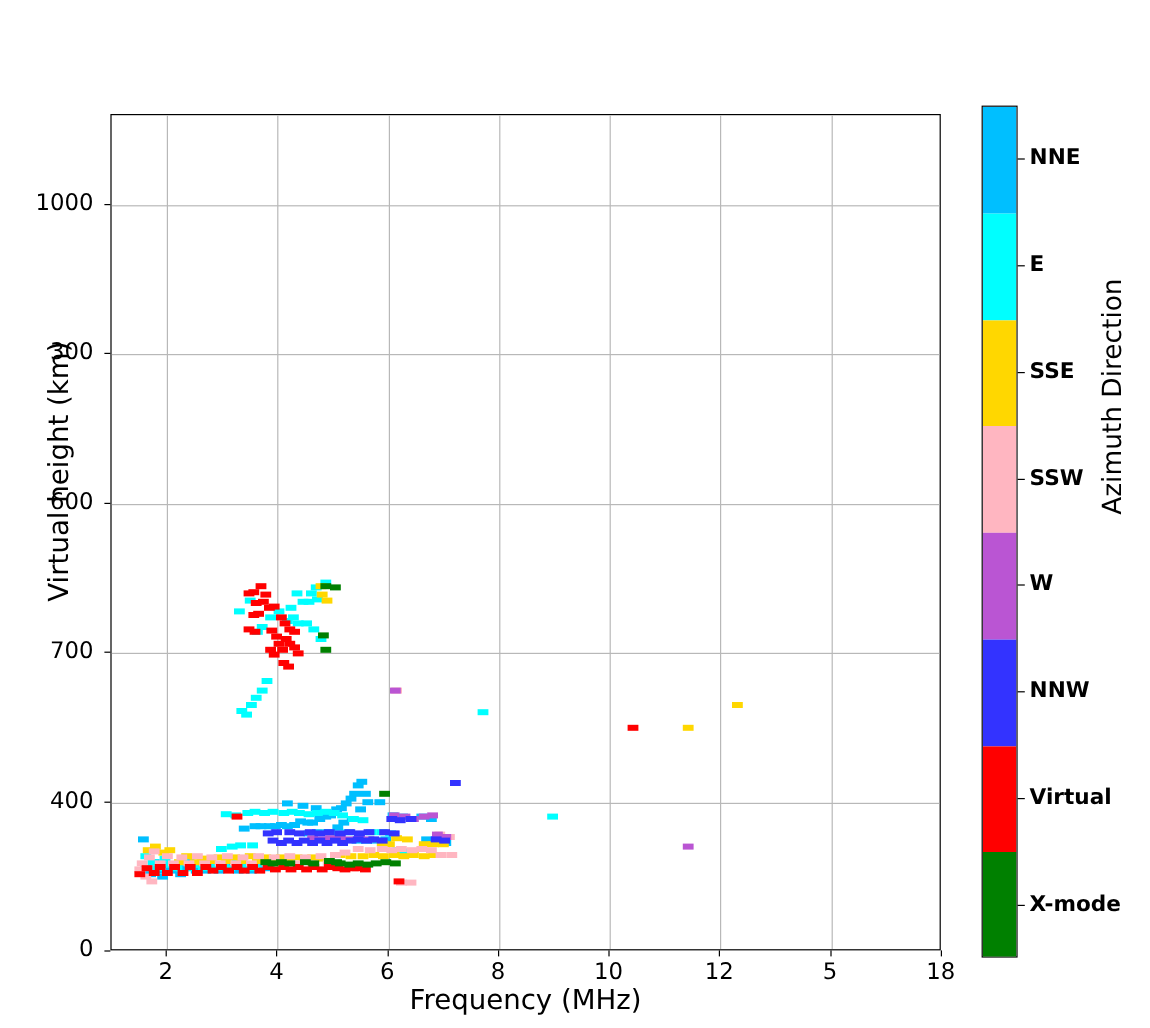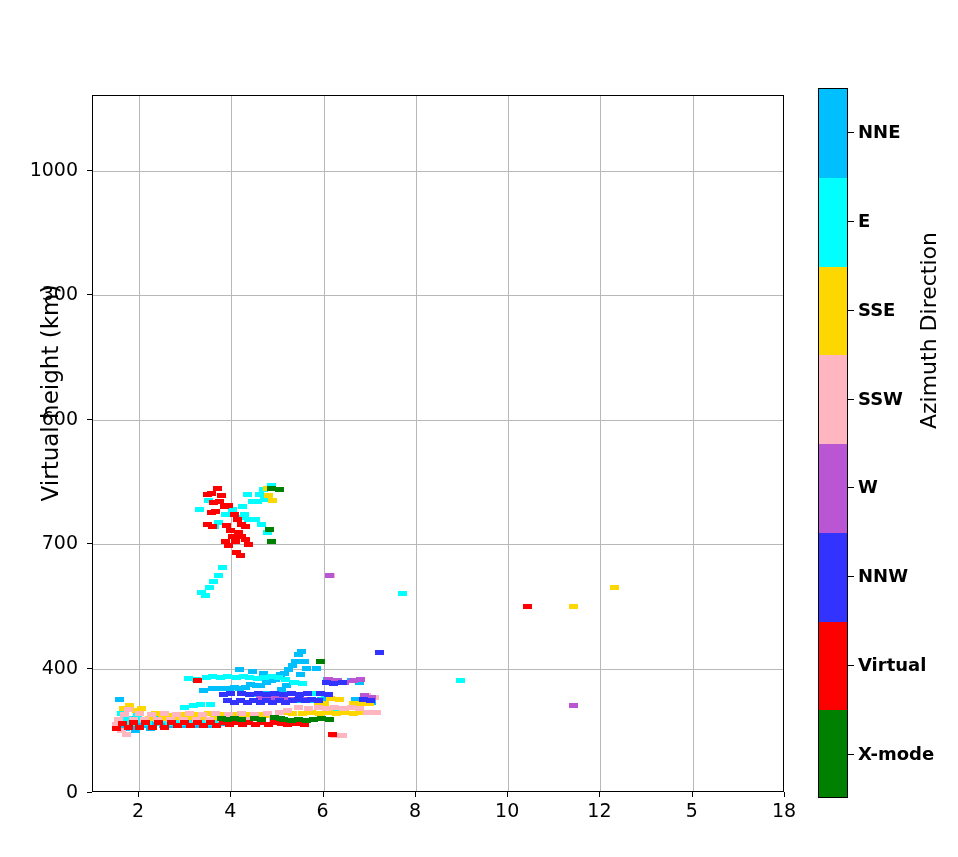--- a/index.html
+++ b/index.html
@@ -573,20 +573,21 @@
       <div class="ytick-mark" style="top: 543.071px;"></div>
       <div class="ytick-label" style="top: 543.071px;">700</div>
       <div class="ytick-mark" style="top: 418.607px;"></div>
       <div class="ytick-label" style="top: 418.607px;">600</div>
       <div class="ytick-mark" style="top: 294.143px;"></div>
       <div class="ytick-label" style="top: 294.143px;">300</div>
       <div class="ytick-mark" style="top: 169.679px;"></div>
       <div class="ytick-label" style="top: 169.679px;">1000</div>
     </div>
 
+  <div id="xaxis-title">Frequency (MHz)</div>
   <div id="yaxis-title">Virtual height (km)</div>
 
   <div id="colorbar">
       <div class="cb-seg" style="height: 88.75px; background: rgb(0, 191, 255);"></div>
       <div class="cb-seg" style="height: 88.75px; background: rgb(0, 255, 255);"></div>
       <div class="cb-seg" style="height: 88.75px; background: rgb(255, 215, 0);"></div>
       <div class="cb-seg" style="height: 88.75px; background: rgb(255, 182, 193);"></div>
       <div class="cb-seg" style="height: 88.75px; background: rgb(186, 85, 211);"></div>
       <div class="cb-seg" style="height: 88.75px; background: rgb(51, 51, 255);"></div>
       <div class="cb-seg" style="height: 88.75px; background: rgb(255, 0, 0);"></div>

